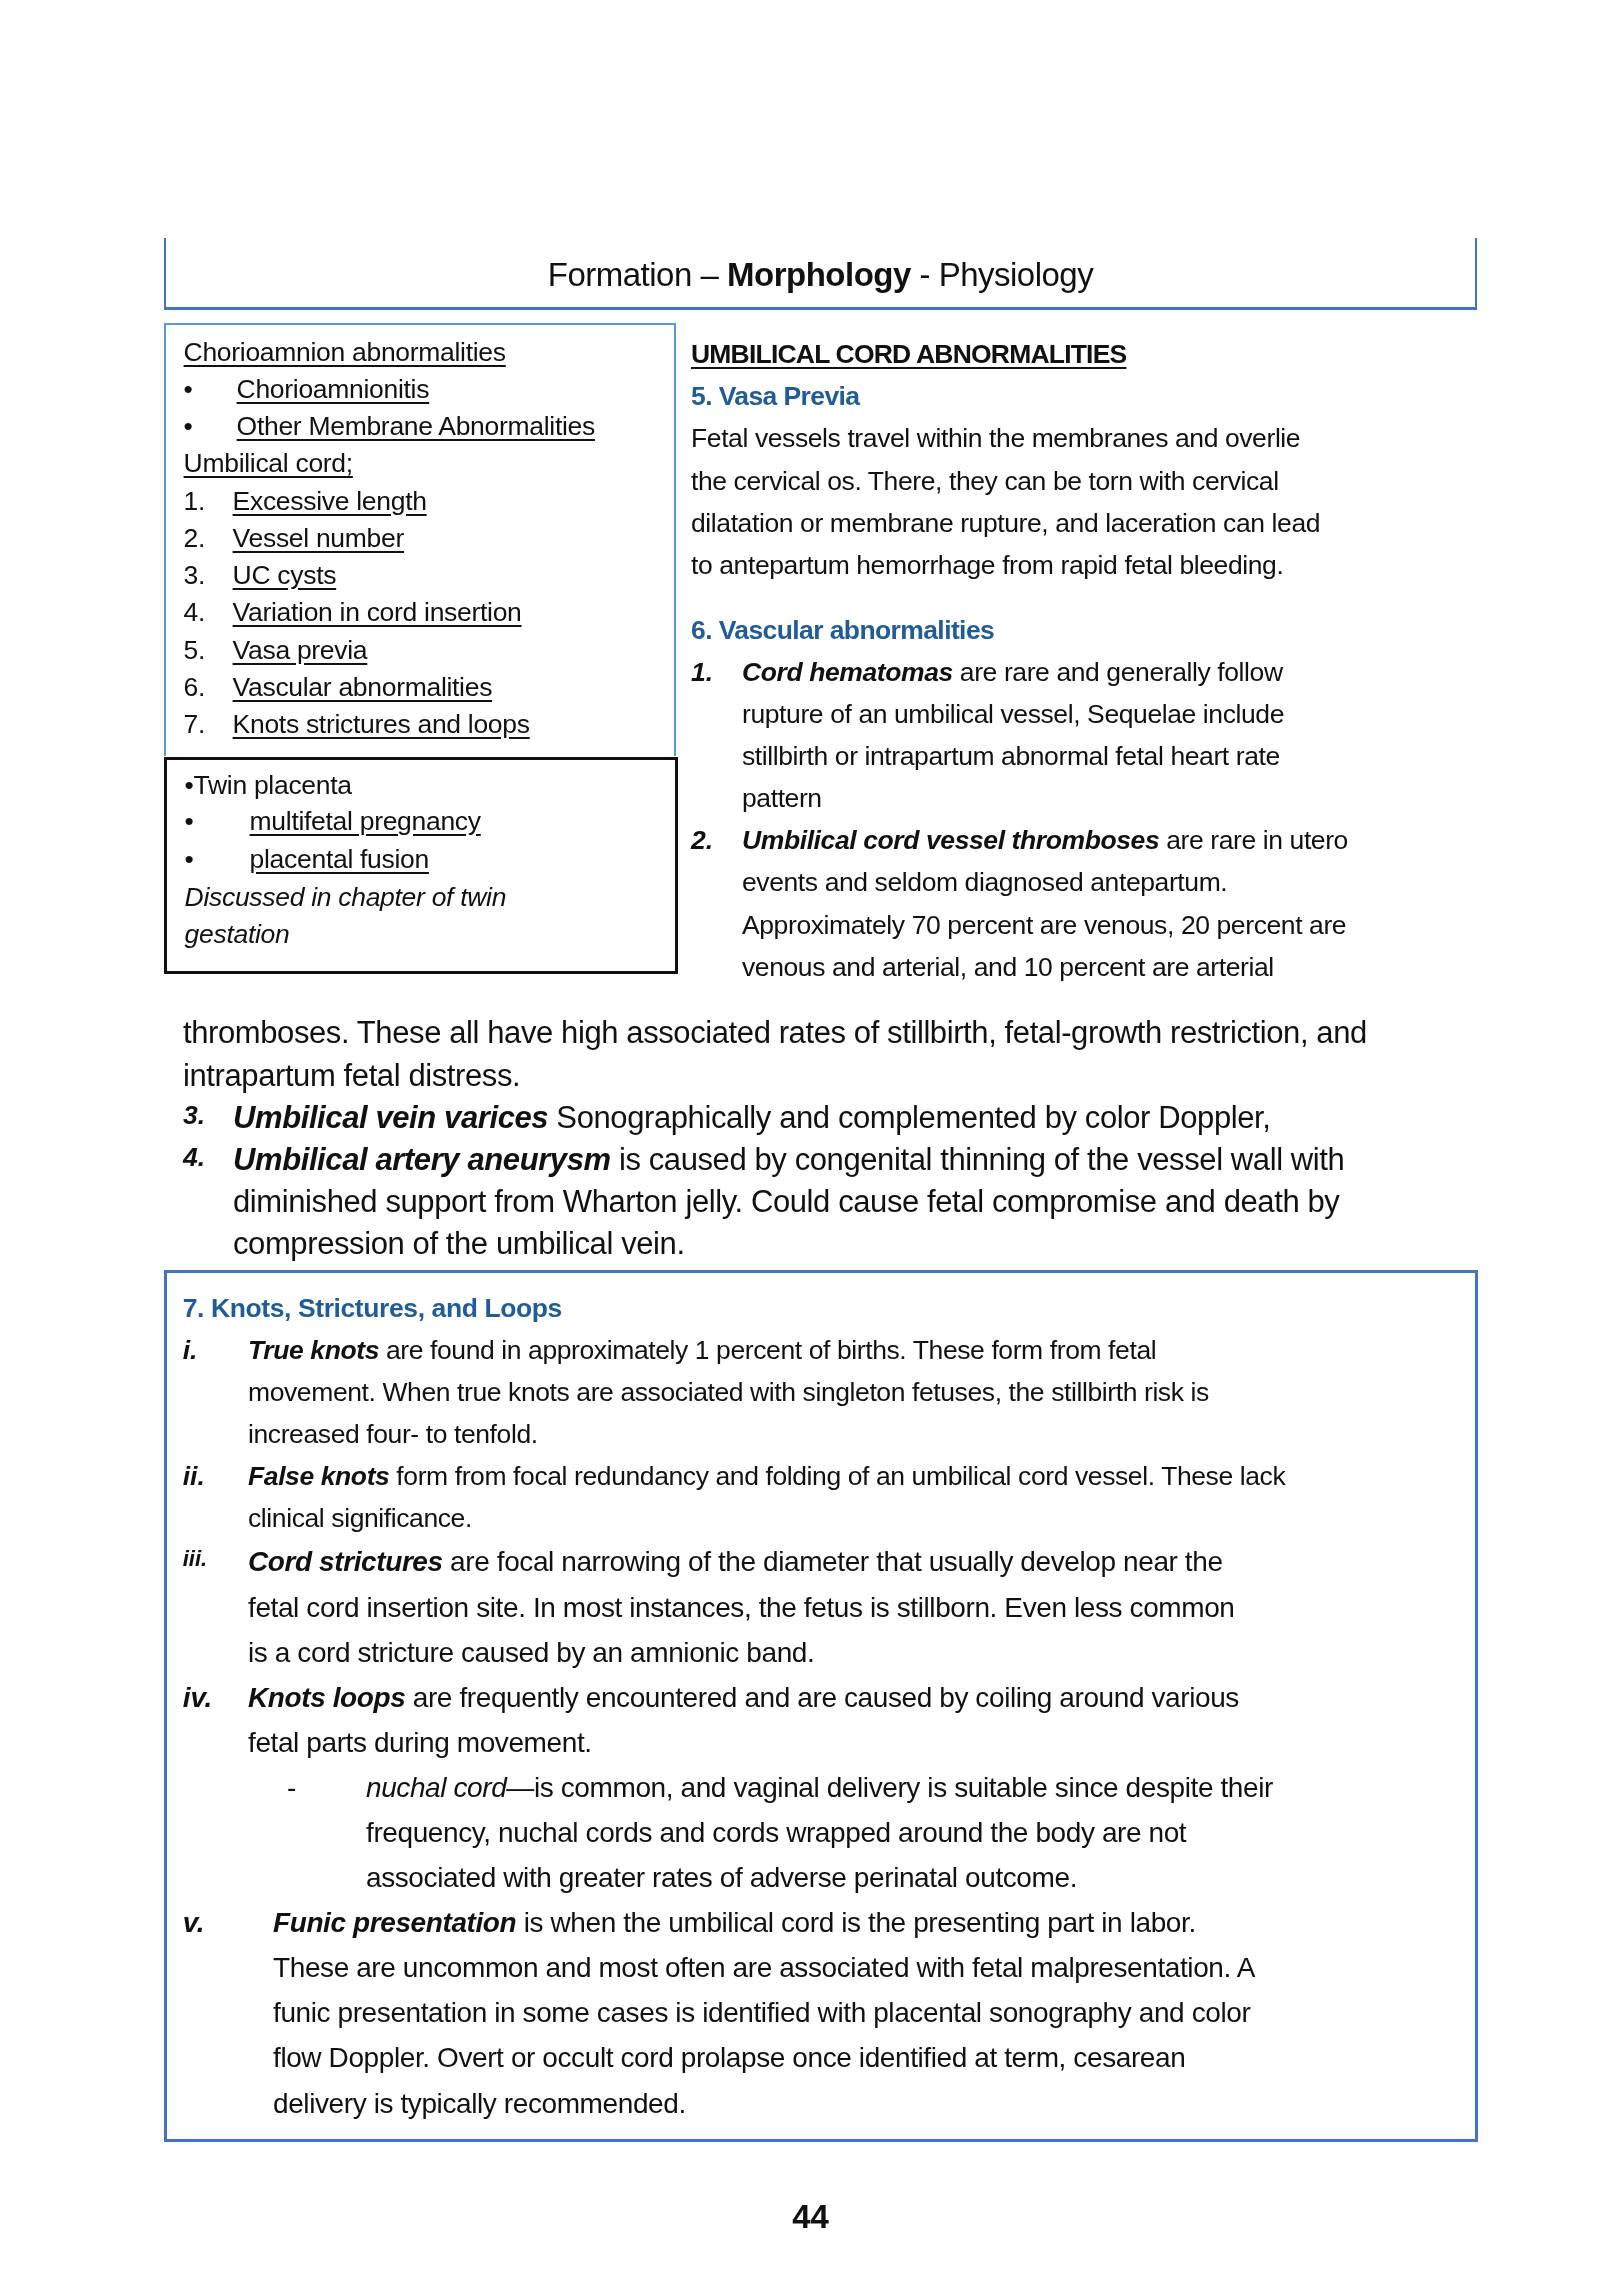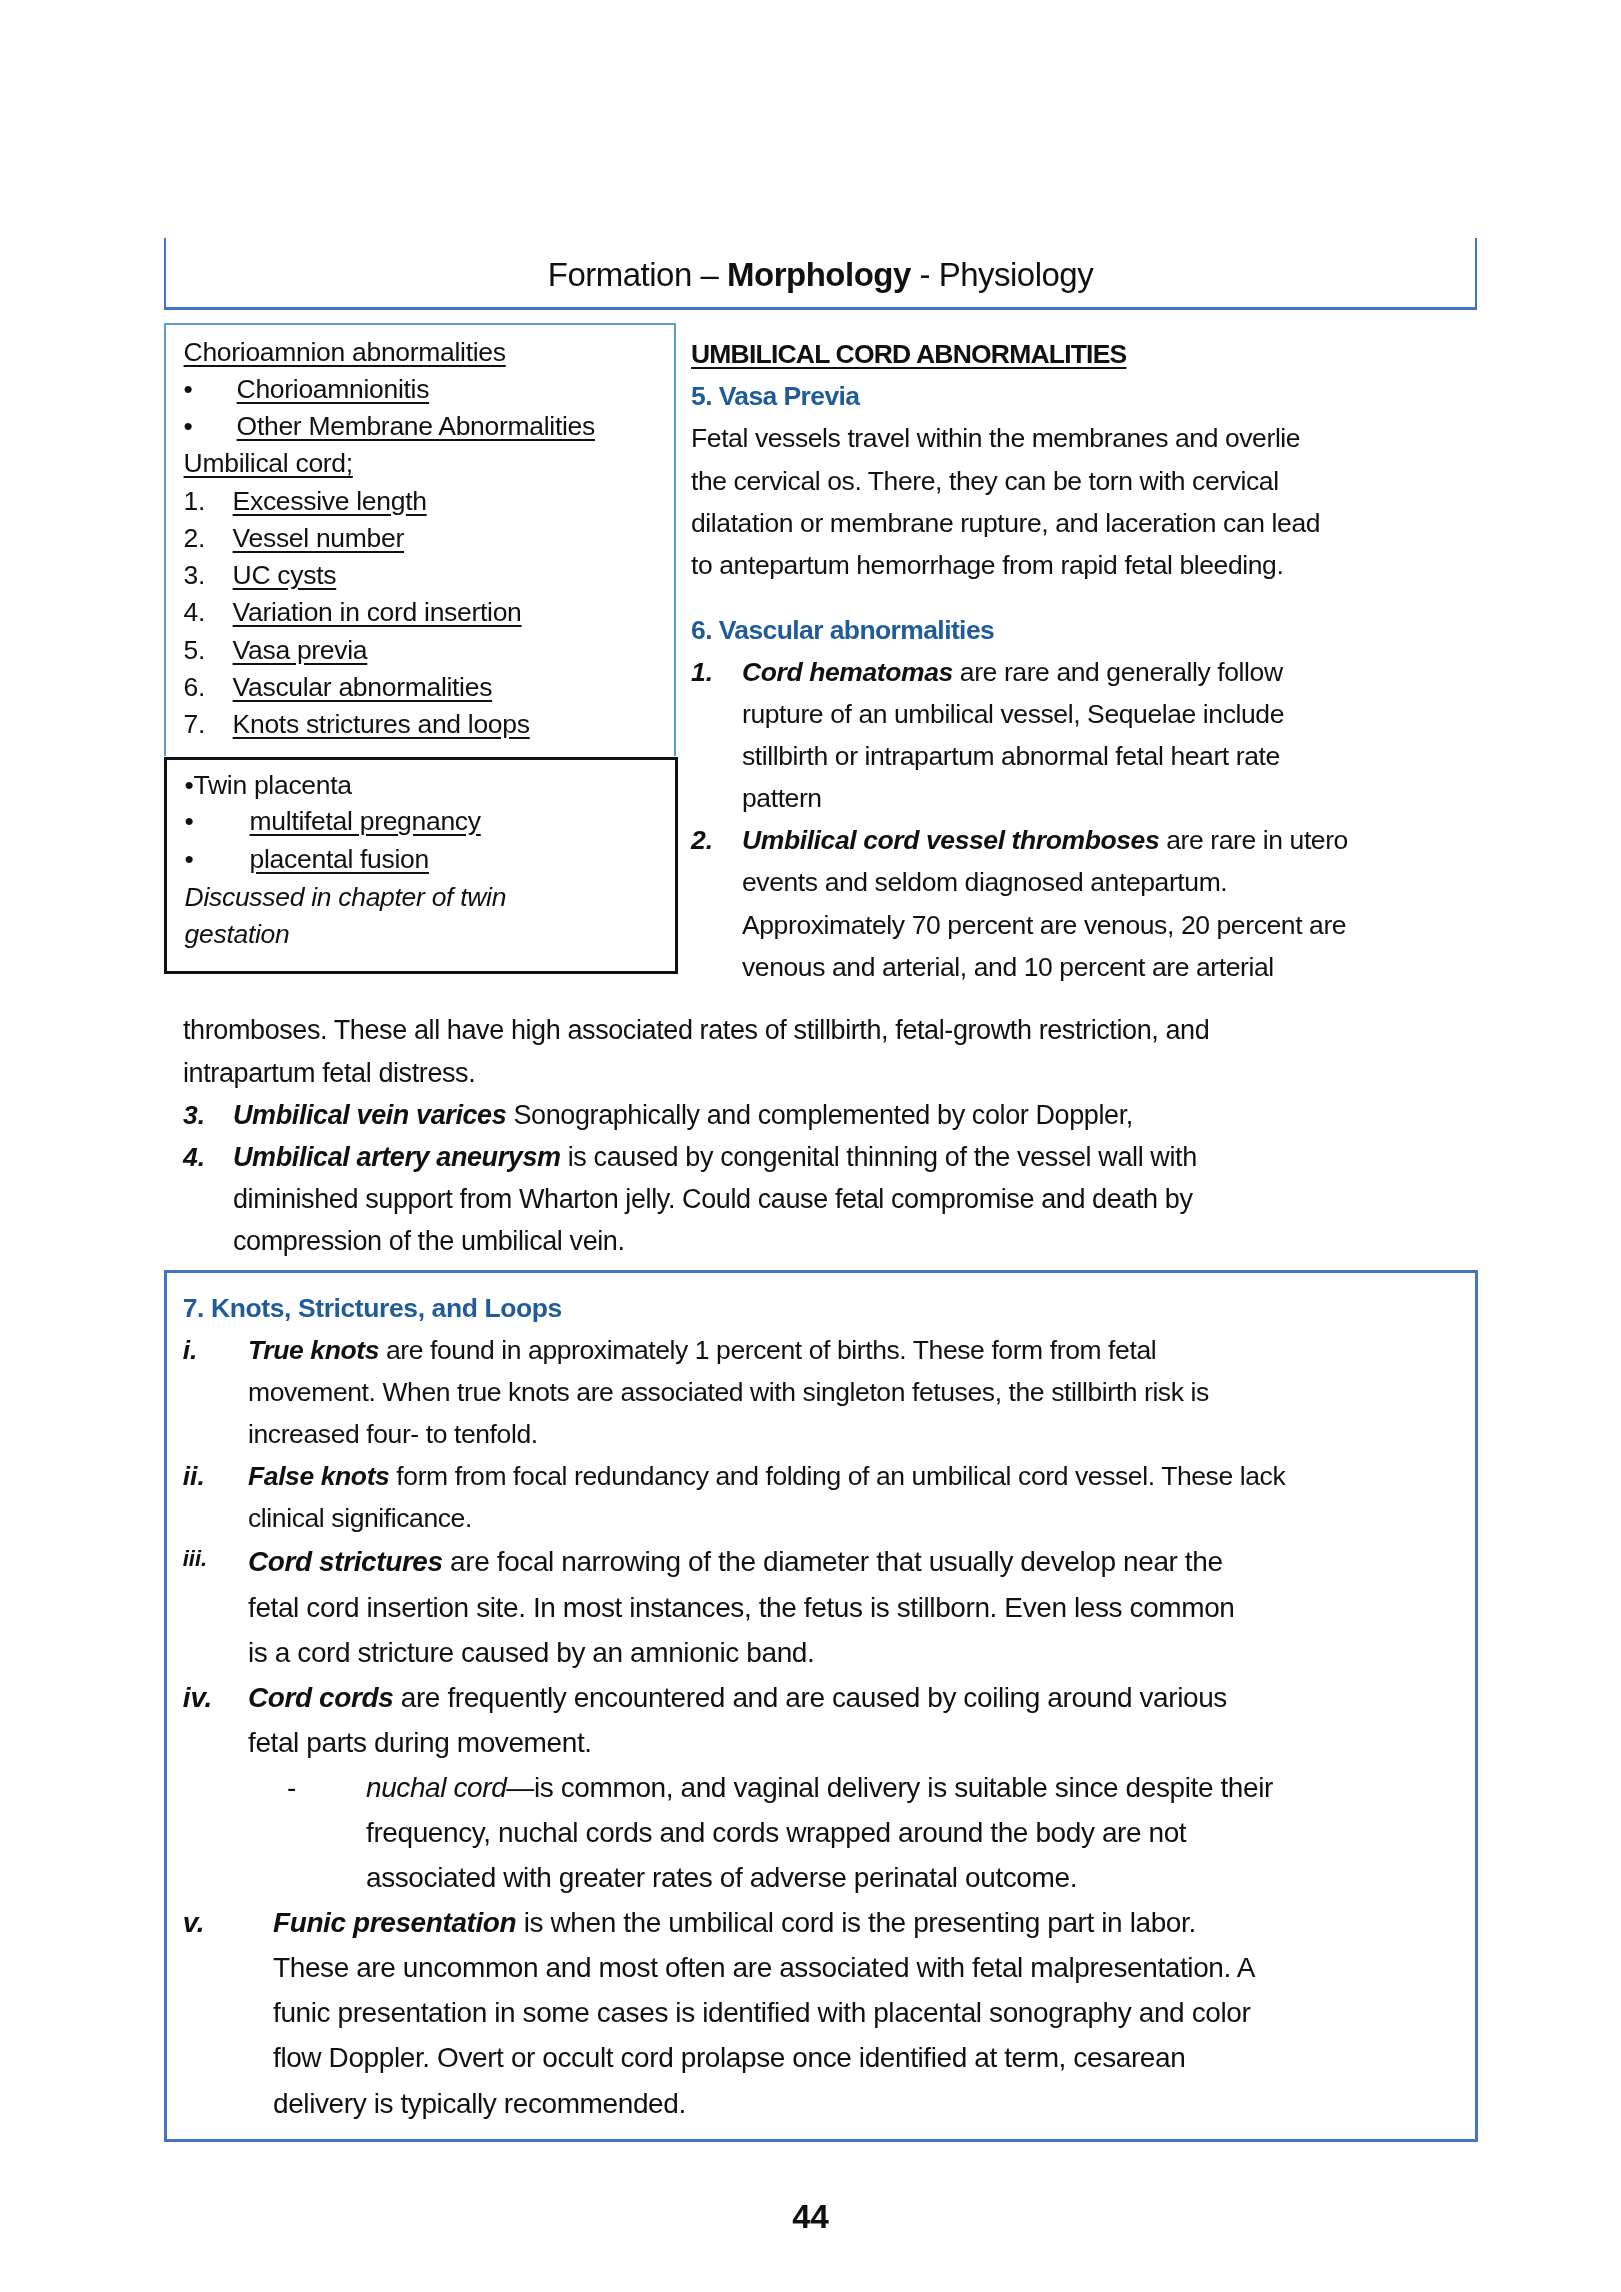--- a/index.html
+++ b/index.html
@@ -32,21 +32,21 @@
   .twin .bul { width: 65px; }
   .it { font-style: italic; }
 
   
   .rc { position: absolute; left: 691px; font-size: 26.5px; white-space: nowrap; letter-spacing: -0.4px; }
   .h-black { font-weight: bold; text-decoration: underline; text-underline-offset: 3.9px; letter-spacing: -0.8px; }
   .h-blue { color: #1f5c99; font-weight: bold; letter-spacing: -0.6px; }
   .bi { font-weight: bold; font-style: italic; }
   .lnum { position: absolute; font-size: 26.5px; font-weight: bold; font-style: italic; }
 
-  .full { position: absolute; font-size: 27px; white-space: nowrap; letter-spacing: -0.4px; }
+  .full { position: absolute; font-size: 31px; white-space: nowrap; letter-spacing: -0.4px; }
 
   
   .knots { position: absolute; left: 164px; top: 1270px; width: 1308px; height: 866px;
            border: 3.9px solid #4472c4; }
   .kline { position: absolute; font-size: 26.5px; white-space: nowrap; letter-spacing: -0.4px; }
   .kline.big { font-size: 28px; }
   .roman { position: absolute; font-weight: bold; font-style: italic; font-size: 26.5px; }
 
   .pagenum { position: absolute; left: 0; right: 0; top: 2198px; text-align: center;
              font-size: 33px; font-weight: bold; }
@@ -125,21 +125,21 @@
     <div class="roman" style="left:15.7px; top:188px">ii.</div>
     <div class="kline" style="left:81px; top:188px"><span class="bi">False knots</span><span> form from focal redundancy and folding of an umbilical cord vessel. These lack</span></div>
     <div class="kline" style="left:81px; top:230px">clinical significance.</div>
 
     <div class="roman" style="left:15.7px; top:273px; font-size:22px">iii.</div>
     <div class="kline big" style="left:81px; top:273px"><span class="bi">Cord strictures</span><span> are focal narrowing of the diameter that usually develop near the</span></div>
     <div class="kline big" style="left:81px; top:364px">is a cord stricture caused by an amnionic band.</div>
     <div class="kline big" style="left:81px; top:319px">fetal cord insertion site. In most instances, the fetus is stillborn. Even less common</div>
 
     <div class="roman" style="left:15.7px; top:409px; font-size:28px">iv.</div>
-    <div class="kline big" style="left:81px; top:409px"><span class="bi">Cord cords</span><span> are frequently encountered and are caused by coiling around various</span></div>
+    <div class="kline big" style="left:81px; top:409px"><span class="bi">Knots loops</span><span> are frequently encountered and are caused by coiling around various</span></div>
     <div class="kline big" style="left:81px; top:454px">fetal parts during movement.</div>
 
     <div class="kline big" style="left:120px; top:499px">-</div>
     <div class="kline big" style="left:199px; top:499px"><span class="it">nuchal cord</span><span>—is common, and vaginal delivery is suitable since despite their</span></div>
     <div class="kline big" style="left:199px; top:544px">frequency, nuchal cords and cords wrapped around the body are not</div>
     <div class="kline big" style="left:199px; top:589px">associated with greater rates of adverse perinatal outcome.</div>
 
     <div class="roman" style="left:15.7px; top:634px; font-size:28px">v.</div>
     <div class="kline big" style="left:106px; top:634px"><span class="bi">Funic presentation</span><span> is when the umbilical cord is the presenting part in labor.</span></div>
     <div class="kline big" style="left:106px; top:679px">These are uncommon and most often are associated with fetal malpresentation. A</div>

